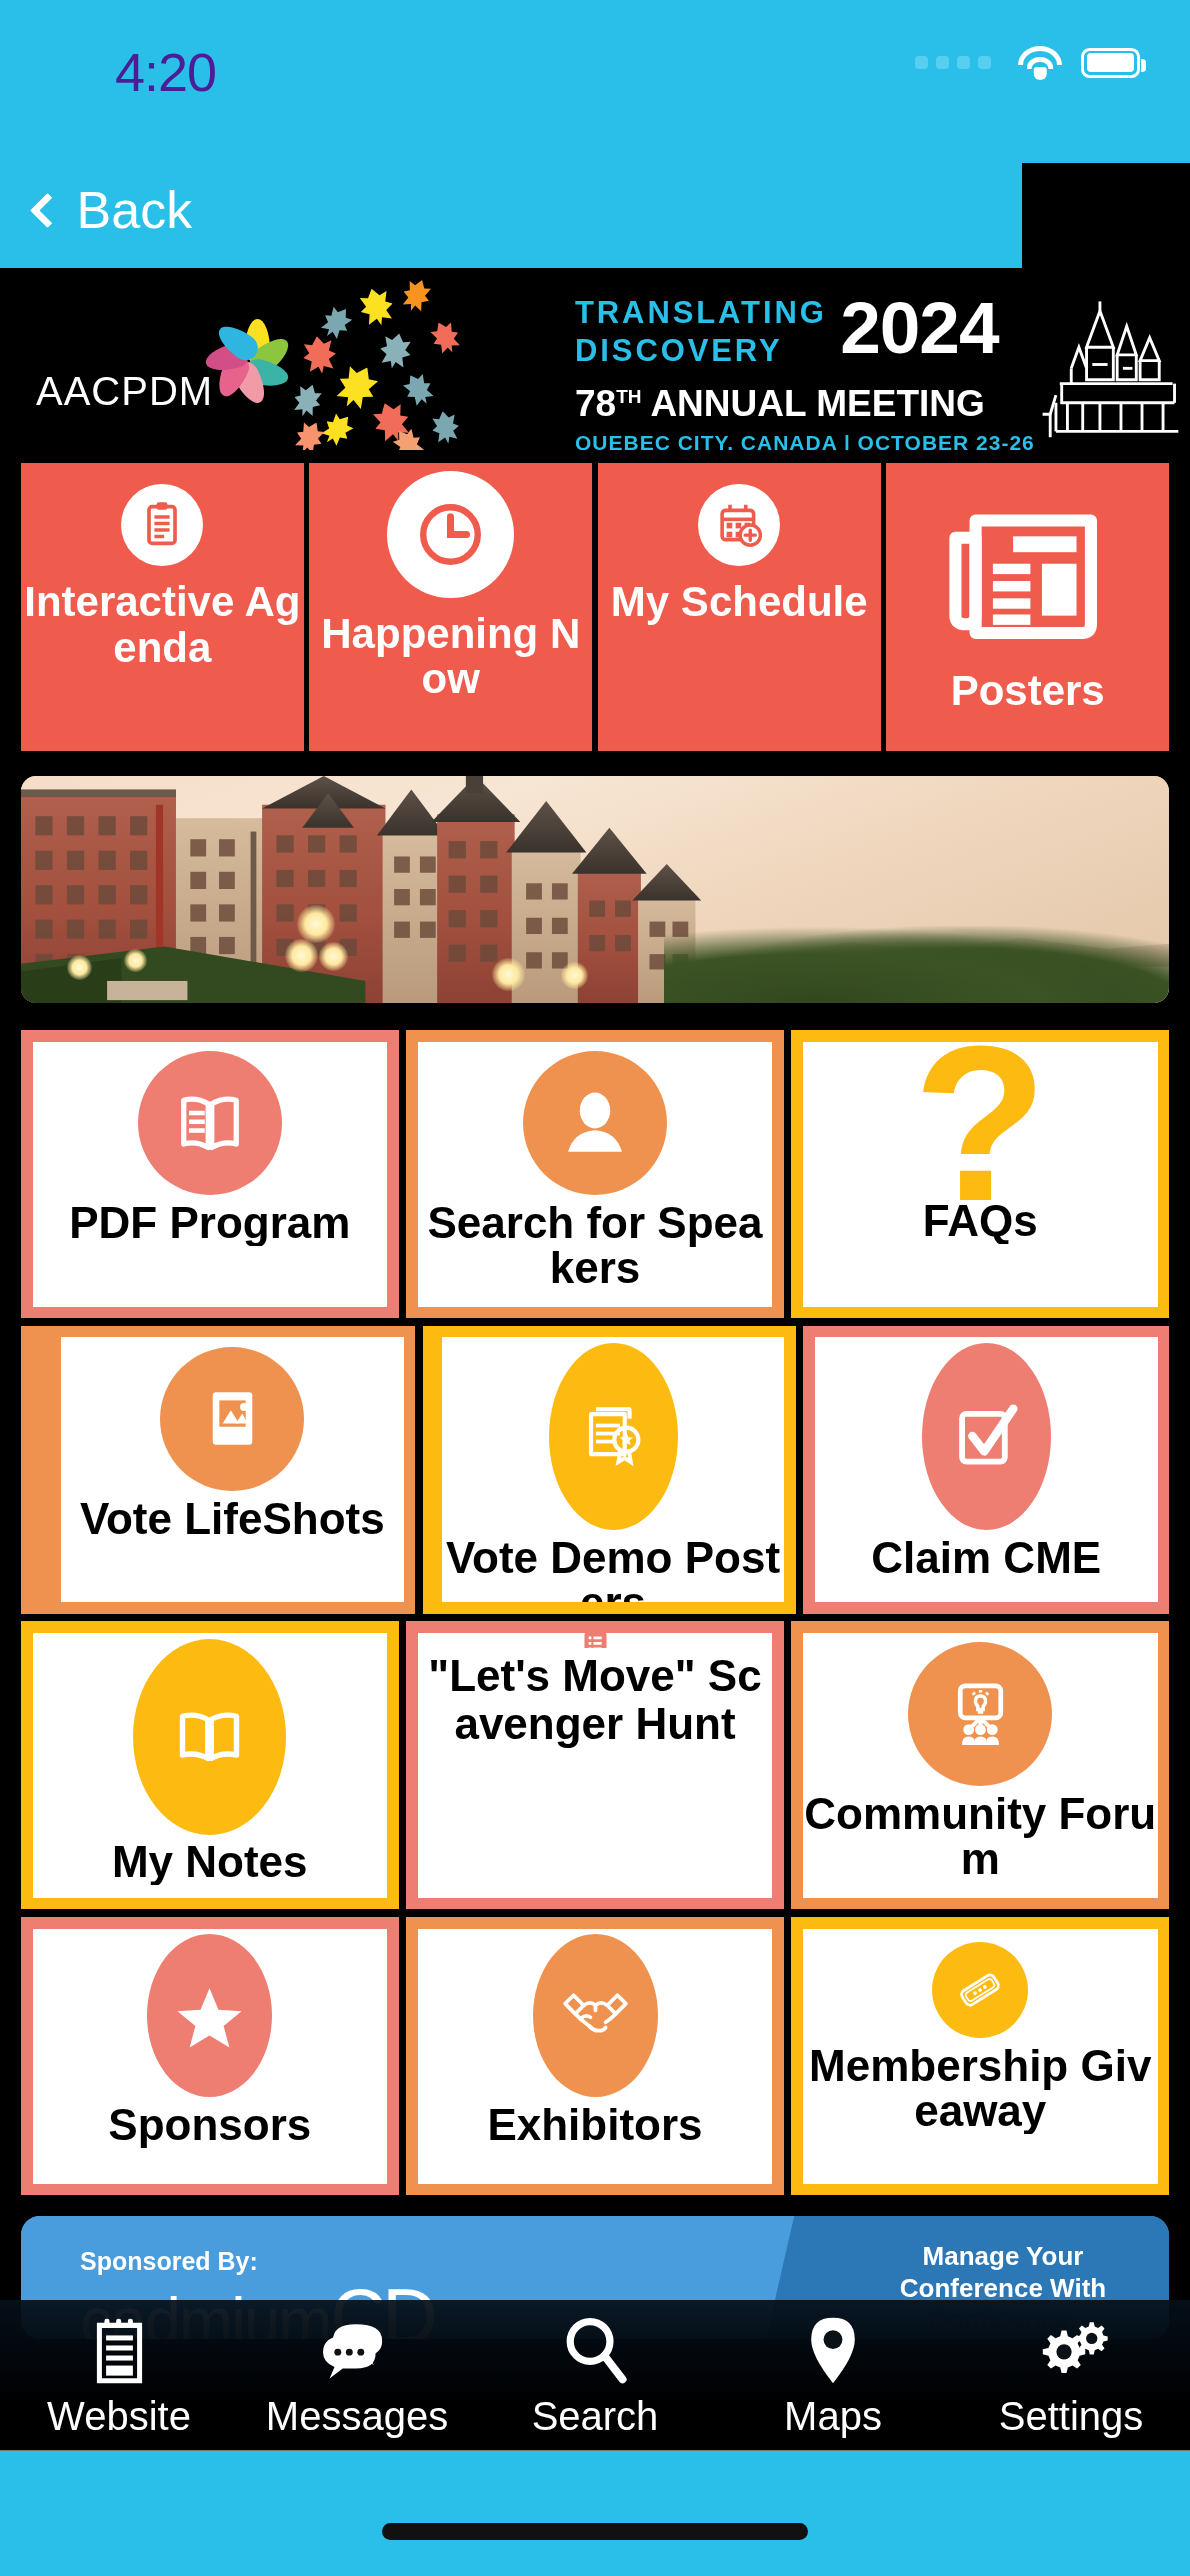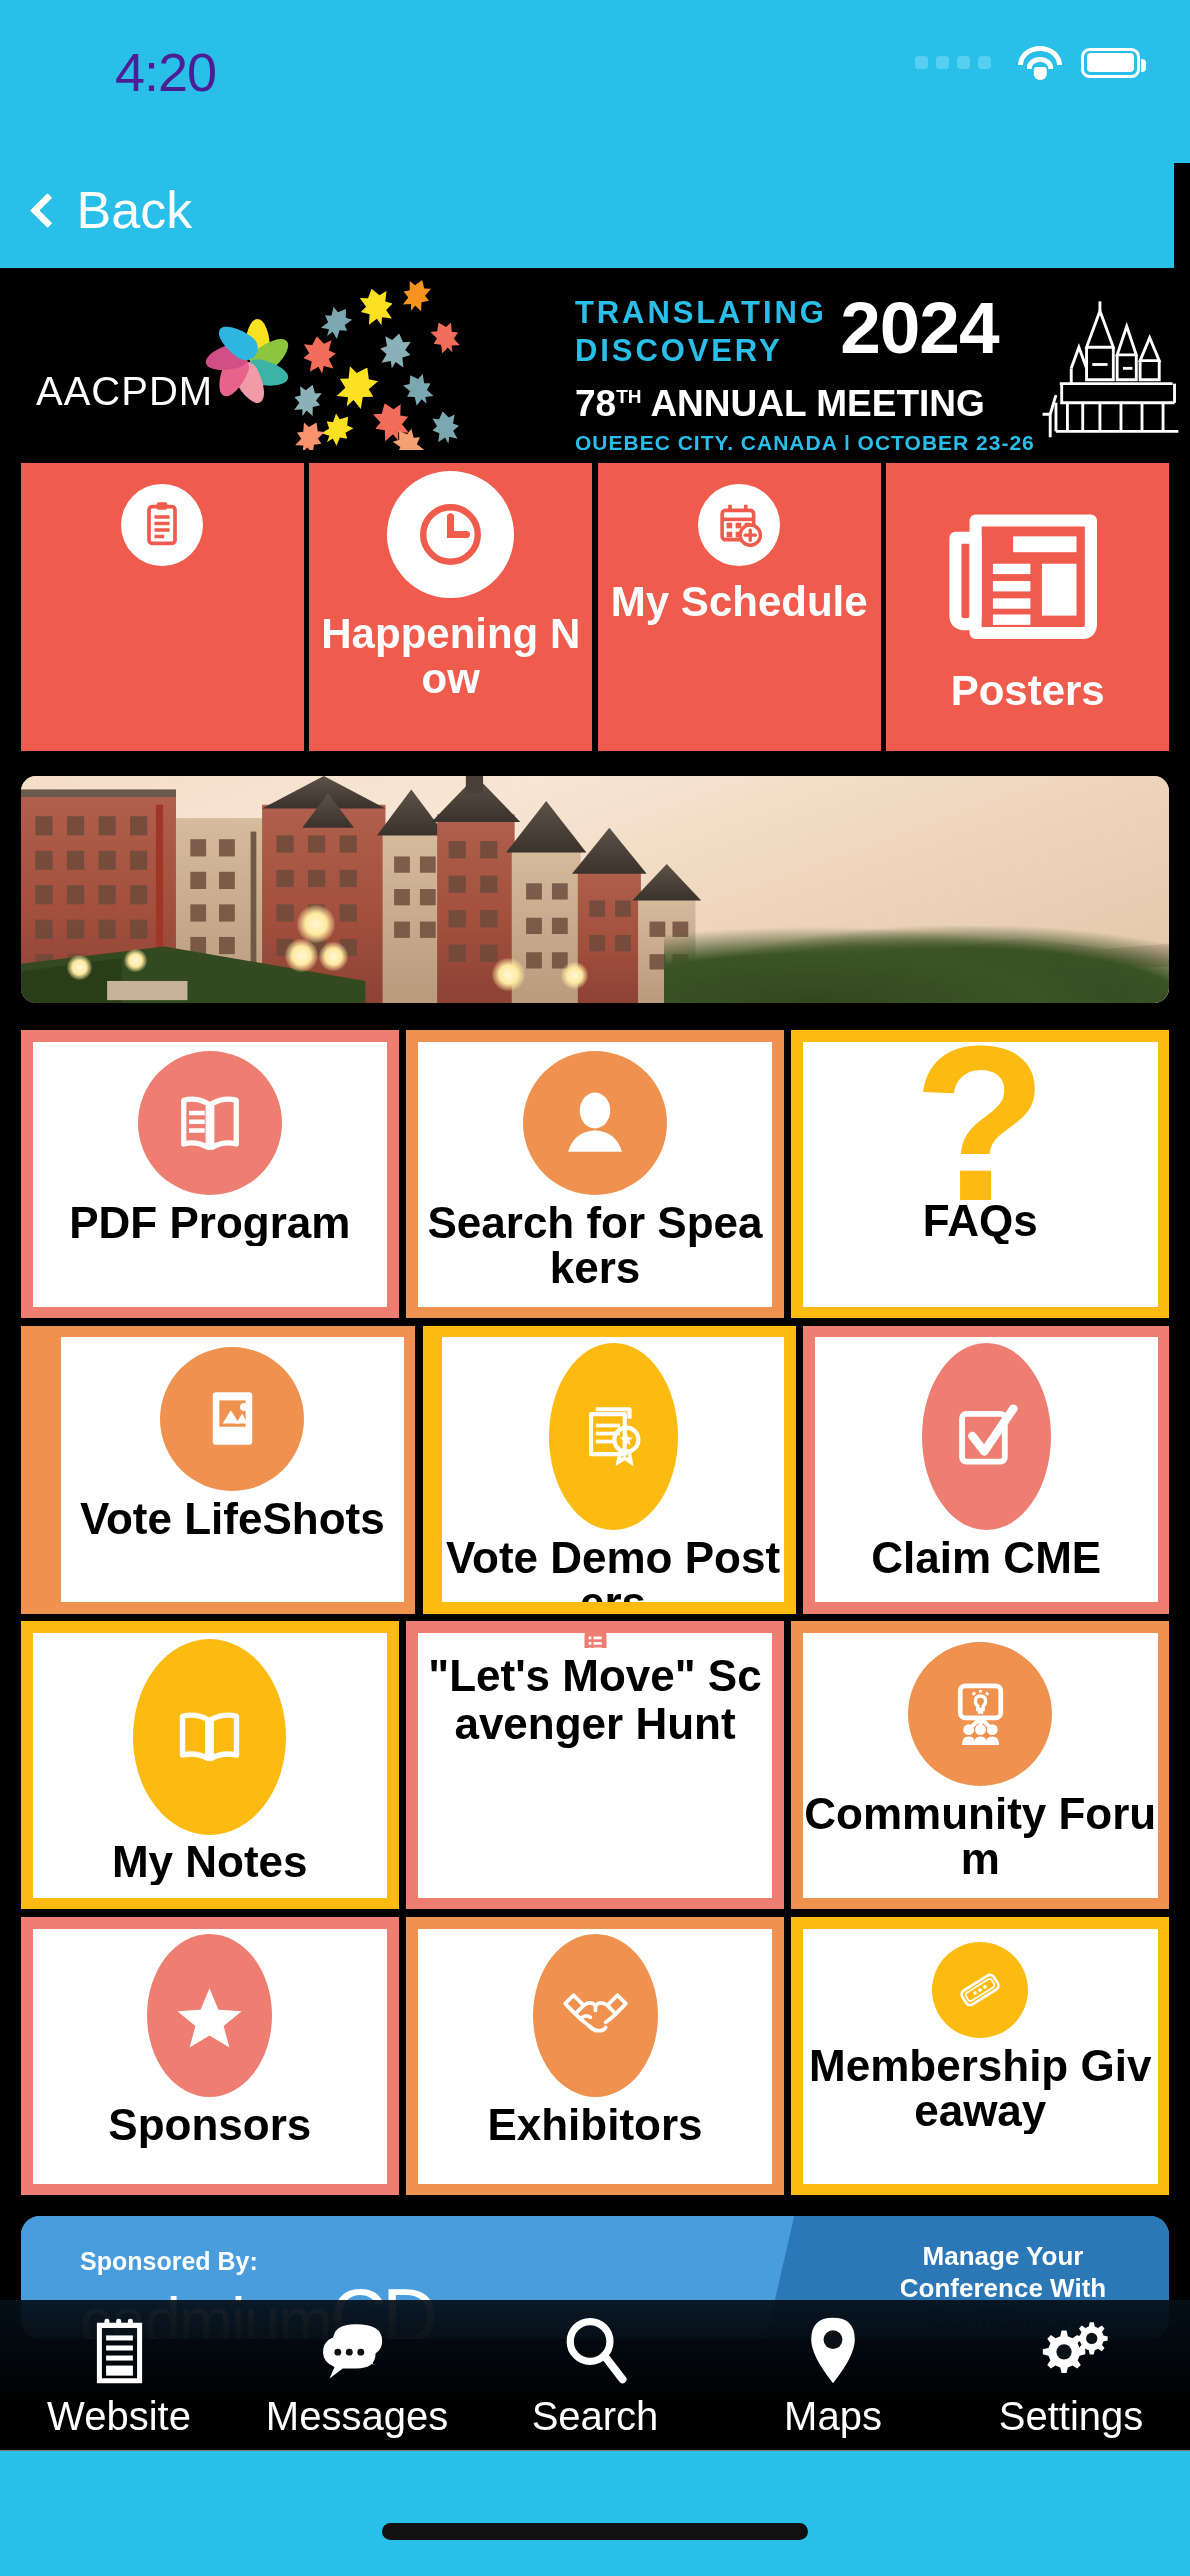--- a/index.html
+++ b/index.html
@@ -42,21 +42,21 @@
     position:relative; padding:2.9px;
   }
   .battery .fill { width:100%; height:100%; background:#fff; border-radius:3.8px; }
   .battery:after {
     content:''; position:absolute; right:-8.6px; top:8.6px;
     width:4.8px; height:12.5px; background:#fff; border-radius:0 3.8px 3.8px 0;
   }
 
   
   .navbar {
-    position:absolute; top:163px; left:0; width:1174px; height:105px;
+    position:absolute; top:163px; left:0; width:1022px; height:105px;
     background:#29bfe8;
   }
   .back-btn {
     position:absolute; left:25px; top:17px;
     display:flex; align-items:center; gap:17px; cursor:pointer;
   }
   .chev-left {
     width:25px; height:25px;
     border-left:7.7px solid #fff; border-bottom:7.7px solid #fff;
     transform:rotate(45deg); margin-left:9.6px;
@@ -358,20 +358,21 @@
           <g fill="#ef5b4c">
             <rect x="12" y="7" width="24" height="34" rx="3" fill="none" stroke="#ef5b4c" stroke-width="3.4"></rect>
             <rect x="19" y="3" width="10" height="7" rx="2"></rect>
             <rect x="17" y="15" width="14" height="3.2"></rect>
             <rect x="17" y="21" width="14" height="3.2"></rect>
             <rect x="17" y="27" width="14" height="3.2"></rect>
             <rect x="17" y="33" width="9" height="3.2"></rect>
           </g>
         </svg>
       </div>
+      <div class="tlabel">Interactive Agenda</div>
     </div>
 
     <div class="red-tile">
       <div class="circ" style="width:127px;height:127px;margin-top:-13.4px;">
         <svg width="77" height="77" viewBox="0 0 48 48">
           <circle cx="24" cy="24" r="17" fill="none" stroke="#ef5b4c" stroke-width="4"></circle>
           <path d="M24 13 L24 24 L34 24" fill="none" stroke="#ef5b4c" stroke-width="4.4" stroke-linecap="round"></path>
         </svg>
       </div>
       <div class="tlabel">Happening Now</div>

